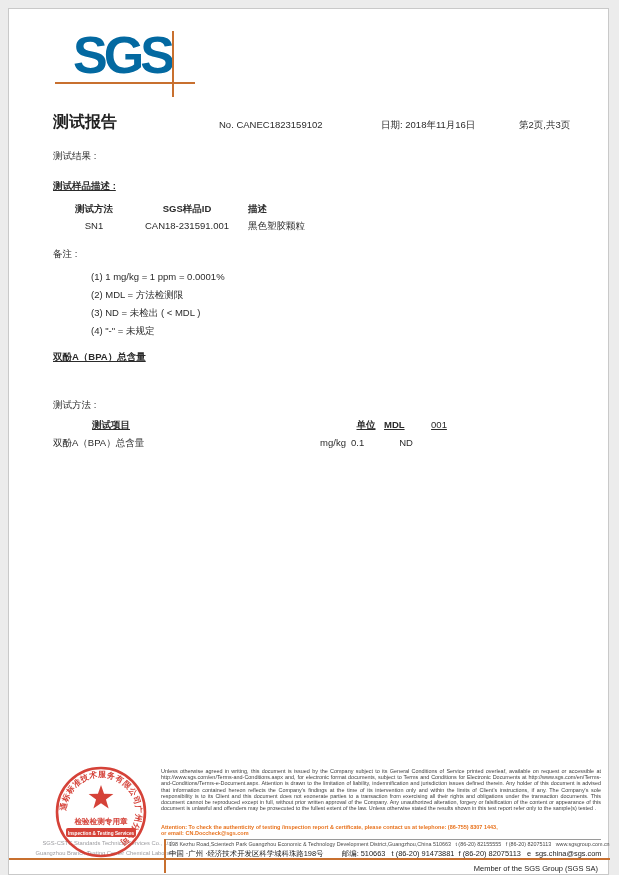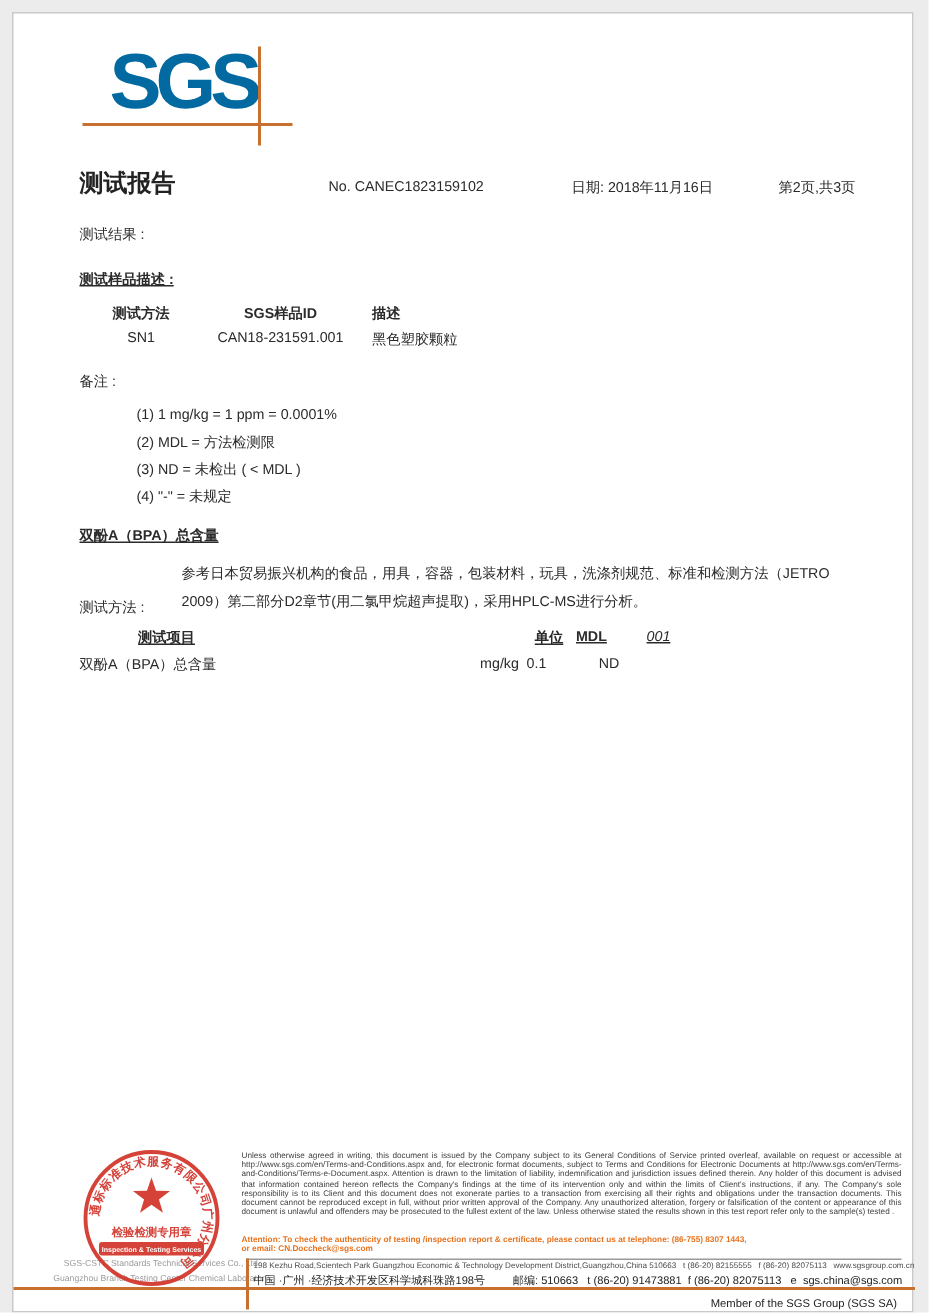--- a/index.html
+++ b/index.html
@@ -22,21 +22,21 @@
 
   
   .title{left:44px;top:103px;font-size:16px;font-weight:bold;color:#222;}
   .report-no{left:210px;top:110px;font-size:9.5px;}
   .report-date{left:372px;top:110px;font-size:9.5px;}
   .report-page{left:510px;top:110px;font-size:9.5px;}
 
   .label{font-size:9.5px;color:#2b2b2b;}
   .bold{font-weight:bold;}
   .u{text-decoration:underline;}
-  .it{font-style:italic;}
+  .it{}
 
   .results-label{left:44px;top:141px;}
   .sample-heading{left:44px;top:171px;text-align:right;}
 
   
   .t1-head{top:194px;font-weight:bold;}
   .t1-row{top:211px;}
   .t1-c1{left:40px;width:90px;text-align:center;}
   .t1-c2{left:118px;width:120px;text-align:center;}
   .t1-c3{left:239px;width:150px;text-align:left;}
@@ -100,21 +100,20 @@
   <div class="abs t1-row t1-c3 label">黑色塑胶颗粒</div>
 
   <div class="abs notes-label label">备注 :</div>
   <div class="abs note-item" style="top:262px;">(1) 1 mg/kg = 1 ppm = 0.0001%</div>
   <div class="abs note-item" style="top:280px;">(2) MDL = 方法检测限</div>
   <div class="abs note-item" style="top:298px;text-align:center;">(3) ND = 未检出 ( &lt; MDL )</div>
   <div class="abs note-item" style="top:316px;">(4) "-" = 未规定</div>
 
   <div class="abs bpa-heading label bold u">双酚A（BPA）总含量</div>
   <div class="abs method-label label">测试方法 :</div>
-  <div class="abs method-text">参考日本贸易振兴机构的食品，用具，容器，包装材料，玩具，洗涤剂规范、标准和检测方法（JETRO 2009）第二部分D2章节(用二氯甲烷超声提取)，采用HPLC-MS进行分析。</div>
 
   <div class="abs t2-head t2-item-h bold u">测试项目</div>
   <div class="abs t2-head t2-unit bold u">单位</div>
   <div class="abs t2-head t2-mdl bold u">MDL</div>
   <div class="abs t2-head t2-id it u">001</div>
 
   <div class="abs t2-row t2-item">双酚A（BPA）总含量</div>
   <div class="abs t2-row t2-unit">mg/kg</div>
   <div class="abs t2-row t2-mdl">0.1</div>
   <div class="abs t2-row t2-id">ND</div>

